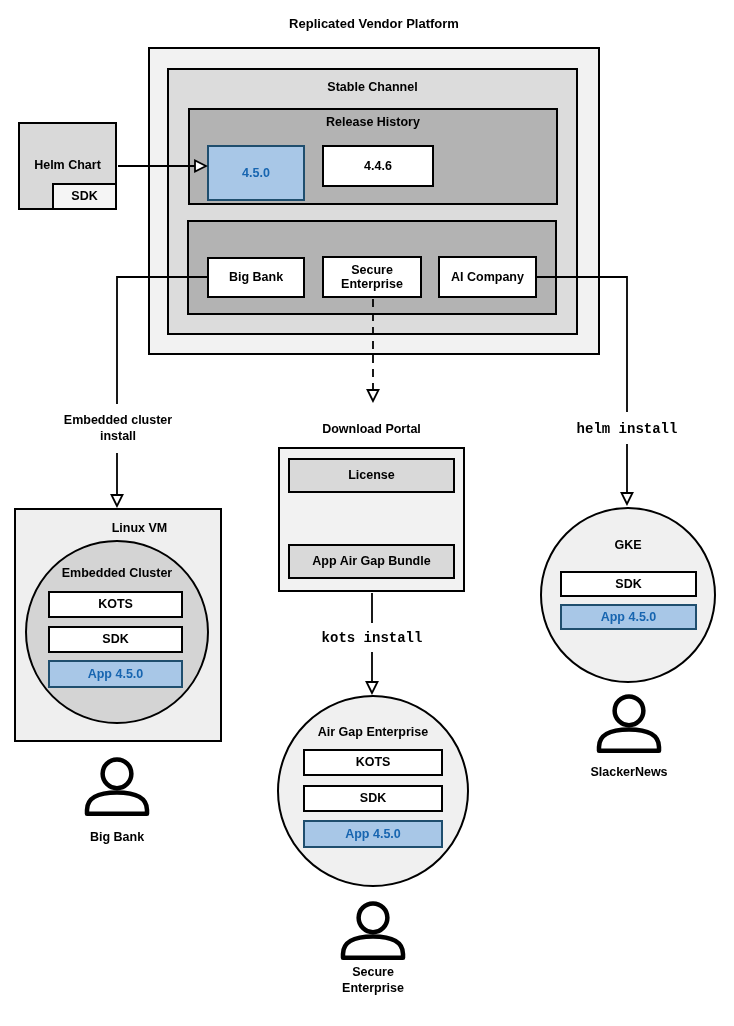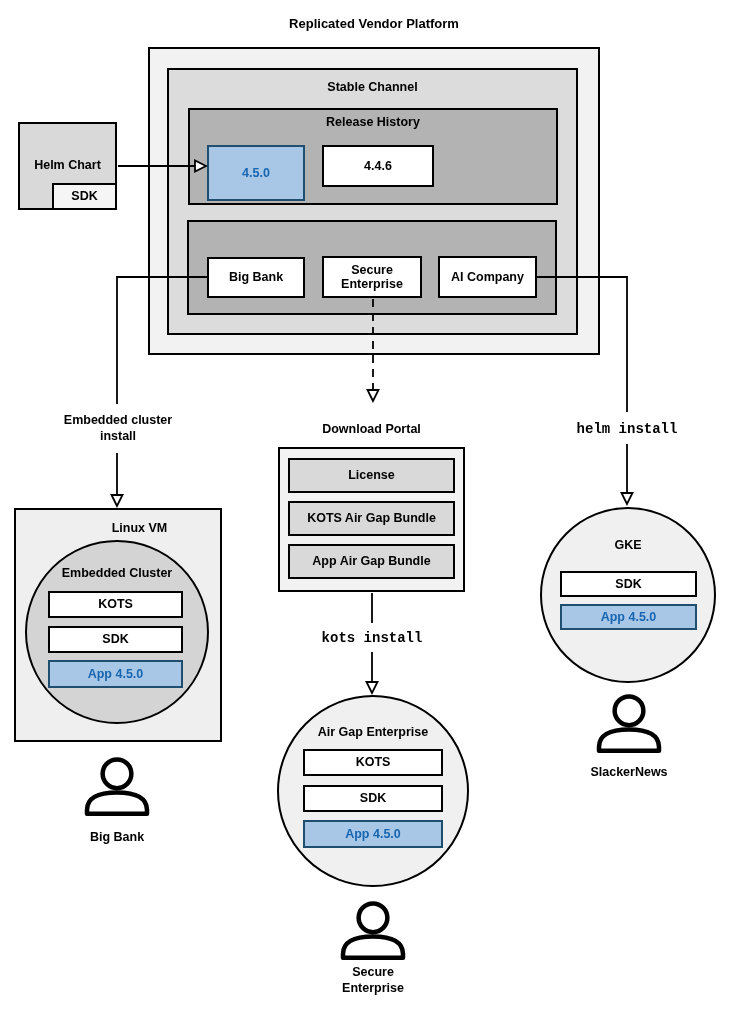--- a/index.html
+++ b/index.html
@@ -56,21 +56,20 @@
   <div class="cbox fill-l" style="left:52px;top:183px;width:65px;height:27px;background:#f5f5f5;">SDK</div>
 
   <div class="lbl prelines" style="left:48px;top:412px;width:140px;">Embedded cluster
 install</div>
   <div class="lbl mono" style="left:549px;top:420px;width:156px;">helm install</div>
   <div class="lbl mono" style="left:294px;top:629px;width:156px;">kots install</div>
 
   <div class="lbl" style="left:278px;top:421px;width:187px;">Download Portal</div>
   <div class="box fill-l" style="left:278px;top:447px;width:187px;height:145px;"></div>
   <div class="cbox fill-p" style="left:288px;top:458px;width:167px;height:35px;background:#d9d9d9;text-align:right;">License</div>
-  <div class="cbox fill-p" style="left:288px;top:501px;width:167px;height:35px;background:#d9d9d9;">KOTS Air Gap Bundle</div>
   <div class="cbox fill-p" style="left:288px;top:544px;width:167px;height:35px;background:#d9d9d9;">App Air Gap Bundle</div>
 
   <div class="box fill-ll" style="left:14px;top:508px;width:208px;height:234px;"></div>
   <div class="toplbl" style="left:14px;top:521px;width:251px;">Linux VM</div>
   <div class="box circle" style="left:25px;top:540px;width:184px;height:184px;background:#d4d4d4;"></div>
   <div class="toplbl" style="left:25px;top:566px;width:184px;">Embedded Cluster</div>
   <div class="cbox" style="left:48px;top:591px;width:135px;height:27px;">KOTS</div>
   <div class="cbox" style="left:48px;top:626px;width:135px;height:27px;">SDK</div>
   <div class="cbox blue" style="left:48px;top:660px;width:135px;height:28px;">App 4.5.0</div>
   <div class="lbl" style="left:57px;top:829px;width:120px;">Big Bank</div>

